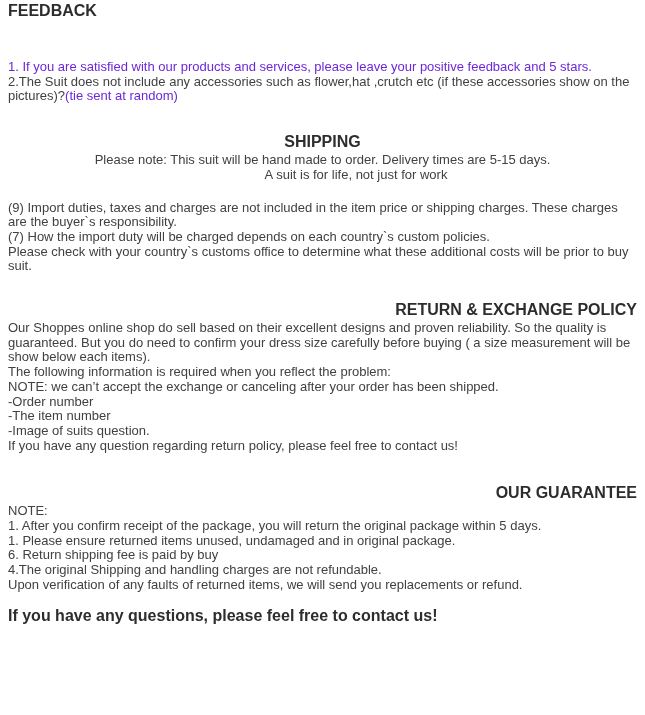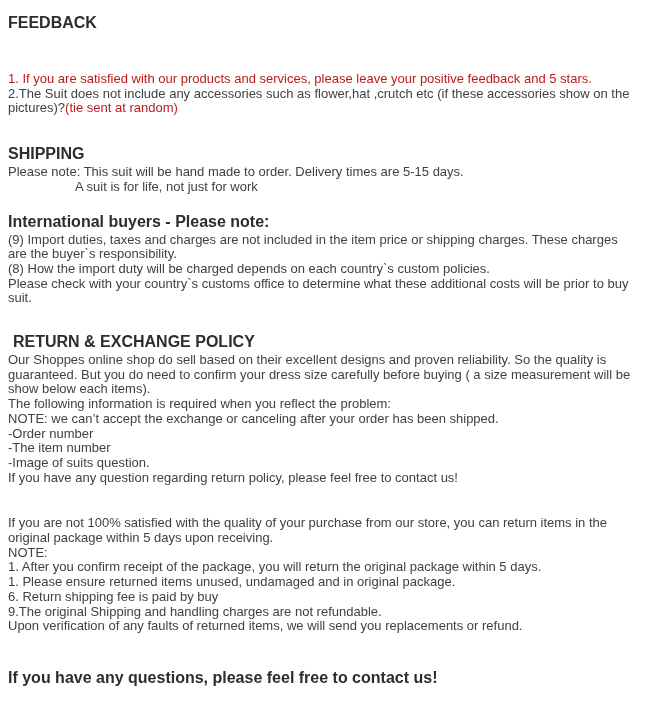--- a/index.html
+++ b/index.html
@@ -13,33 +13,33 @@
     font-family: "Liberation Sans", "DejaVu Sans", sans-serif;
     font-size: 13px;
     line-height: 14.7px;
     color: #414141;
   }
   h2 {
     font-size: 16px;
     line-height: 18px;
     font-weight: bold;
     color: #2d2d2d;
-    margin: 12px 0 2px 0;
+    margin: 0 0 2px 0;
     padding: 0;
   }
-  h2.pad-left { padding-left: 5px; }
+  h2.pad-left { padding-left: 5px; text-align: right; }
   p { margin: 0; padding: 0; }
-  .red { color: #b91c1c; margin-top: 40px; }
+  .red { color: #6d28d9; margin-top: 40px; }
   .indent { padding-left: 67px; }
-  section.shipping   { margin-top: 29px; }
+  section.shipping   { margin-top: 29px; text-align: center; }
   section.intl       { margin-top: 18px; }
   section.returns    { margin-top: 27px; }
   section.guarantee  { margin-top: 31px; }
   .footer-line {
-    margin-top: 34px;
+    margin-top: 13px;
     font-size: 16px;
     line-height: 19px;
     font-weight: bold;
     color: #2d2d2d;
   }
 </style>
 </head>
 <body>
 
 <div class="page">
@@ -50,42 +50,41 @@
     <p><span>2.The Suit does not include any accessories such as flower,hat ,crutch etc (if these accessories show on the pictures)?</span><span class="red">(tie sent at random)</span></p>
   </section>
 
   <section class="shipping">
     <h2>SHIPPING</h2>
     <p>Please note: This suit will be hand made to order. Delivery times are 5-15 days.</p>
     <p class="indent">A suit is for life, not just for work</p>
   </section>
 
   <section class="intl">
-    <h2>International buyers - Please note:</h2>
     <p>(9) Import duties, taxes and charges are not included in the item price or shipping charges. These charges are the buyer`s responsibility.</p>
-    <p>(8) How the import duty will be charged depends on each country`s custom policies.</p>
+    <p>(7) How the import duty will be charged depends on each country`s custom policies.</p>
     <p>Please check with your country`s customs office to determine what these additional costs will be prior to buy suit.</p>
   </section>
 
   <section class="returns">
     <h2 class="pad-left">RETURN &amp; EXCHANGE POLICY</h2>
     <p>Our Shoppes online shop do sell based on their excellent designs and proven reliability. So the quality is guaranteed. But you do need to confirm your dress size carefully before buying ( a size measurement will be show below each items).</p>
     <p>The following information is required when you reflect the problem:</p>
     <p>NOTE: we can’t accept the exchange or canceling after your order has been shipped.</p>
     <p>-Order number</p>
     <p>-The item number</p>
     <p>-Image of suits question.</p>
     <p>If you have any question regarding return policy, please feel free to contact us!</p>
   </section>
 
   <section class="guarantee">
-    <p>If you are not 100% satisfied with the quality of your purchase from our store, you can return items in the original package within 5 days upon receiving.</p>
+    <h2 class="pad-left">OUR GUARANTEE</h2>
     <p>NOTE:</p>
     <p>1. After you confirm receipt of the package, you will return the original package within 5 days.</p>
     <p>1. Please ensure returned items unused, undamaged and in original package.</p>
     <p>6. Return shipping fee is paid by buy</p>
-    <p>9.The original Shipping and handling charges are not refundable.</p>
+    <p>4.The original Shipping and handling charges are not refundable.</p>
     <p>Upon verification of any faults of returned items, we will send you replacements or refund.</p>
   </section>
 
   <div class="footer-line">If you have any questions, please feel free to contact us!</div>
 
 </div>
 
 </body></html>

